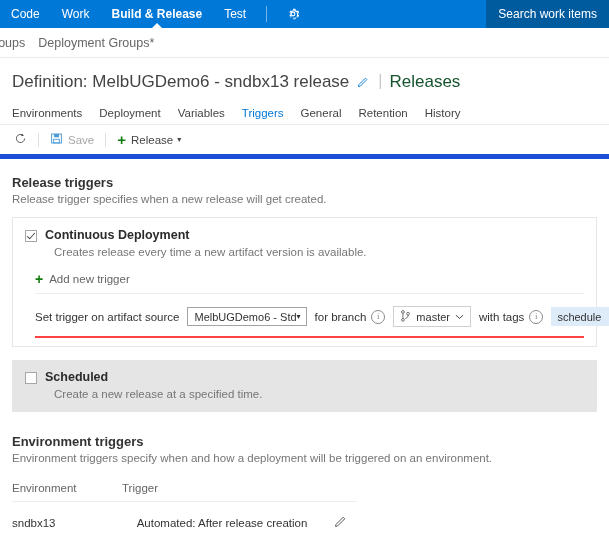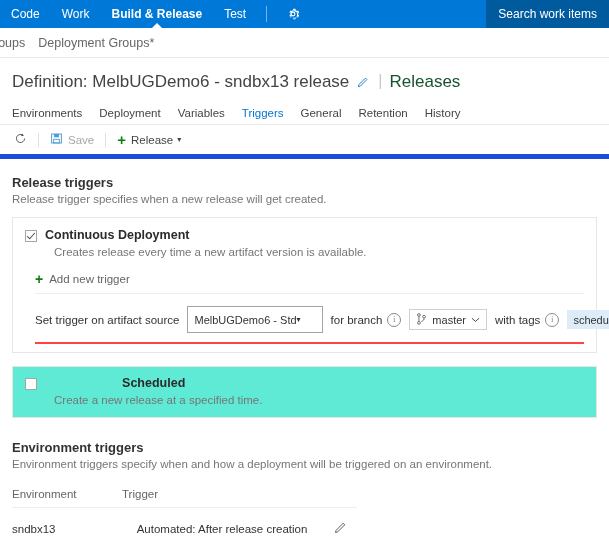--- a/index.html
+++ b/index.html
@@ -262,27 +262,27 @@
     align-items: center;
     padding: 12px 0 9px 0;
     font-size: 11.5px;
     color: #333333;
     white-space: nowrap;
   }
   .lbl { color: #333333; }
   .artifact-select {
     margin-left: 8px;
     width: 143px;
-    height: 27px;
+    height: 19px;
     border: 1px solid #a3a3a3;
     background: #ffffff;
     display: flex;
     align-items: center;
     justify-content: space-between;
-    padding: 0 21px 0 6px;
+    padding: 0 5px 0 6px;
     box-sizing: border-box;
     font-size: 11px;
     color: #333;
   }
   .sel-caret { font-size: 8px; color: #333; }
   .info-icon {
     display: inline-flex;
     align-items: center;
     justify-content: center;
     width: 12px;
@@ -331,24 +331,23 @@
   .error-underline {
     height: 2px;
     background: #ff4343;
     width: 100%;
     margin-bottom: 2px;
   }
 
   
   .sched-card {
     border: 1px solid #e6e6e6;
-    background: #5eead4;
+    background: #e5e5e5;
     padding: 9px 12px 11px 12px;
     margin-bottom: 22px;
-    text-align: center;
   }
 
   
   .env-section { margin-top: 4px; }
   .env-table { width: 345px; border-collapse: collapse; }
   .env-table th {
     text-align: left;
     font-size: 11.5px;
     font-weight: normal;
     color: #666666;

